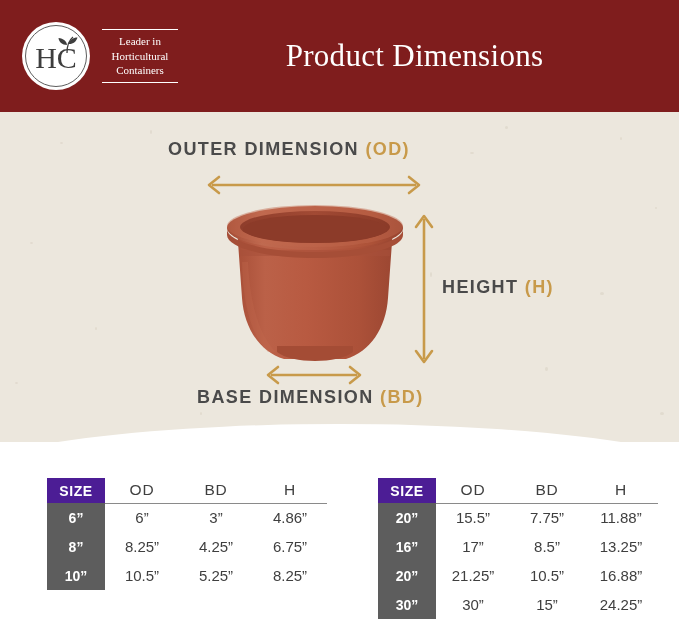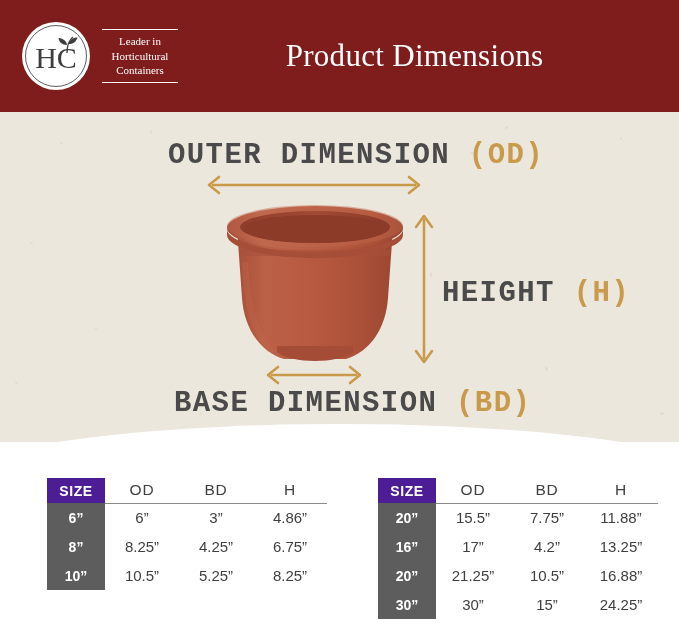--- a/index.html
+++ b/index.html
@@ -107,31 +107,31 @@
   .speck {
     position: absolute;
     background: #d8d1c3;
     border-radius: 50%;
     opacity: .55;
   }
 
   
   .dim-label {
     position: absolute;
-    font-family: Liberation Mono, monospace;
+    font-family: Liberation Sans, sans-serif;
     font-weight: 700;
-    font-size: 29px;
+    font-size: 18px;
     letter-spacing: 1.4px;
     color: #4a4a4a;
     white-space: nowrap;
   }
   .dim-label .accent { color: #c89a4a; }
 
   .label-od { left: 168px; top: 27px; }
-  .label-bd { left: 174px; top: 275px; }
+  .label-bd { left: 197px; top: 275px; }
   .label-h  { left: 442px; top: 165px; }
 
   
   .arrow-h { position: absolute; height: 18px; }
   .arrow-v { position: absolute; width: 18px; }
 
   
   .pot-wrap { position: absolute; left: 222px; top: 90px; }
 
   
@@ -370,21 +370,21 @@
       <tbody>
         <tr>
           <td class="size-cell">20”</td>
           <td class="val">15.5”</td>
           <td class="val">7.75”</td>
           <td class="val">11.88”</td>
         </tr>
         <tr>
           <td class="size-cell">16”</td>
           <td class="val">17”</td>
-          <td class="val">4.2”</td>
+          <td class="val">8.5”</td>
           <td class="val">13.25”</td>
         </tr>
         <tr>
           <td class="size-cell">20”</td>
           <td class="val">21.25”</td>
           <td class="val">10.5”</td>
           <td class="val">16.88”</td>
         </tr>
         <tr>
           <td class="size-cell">30”</td>

